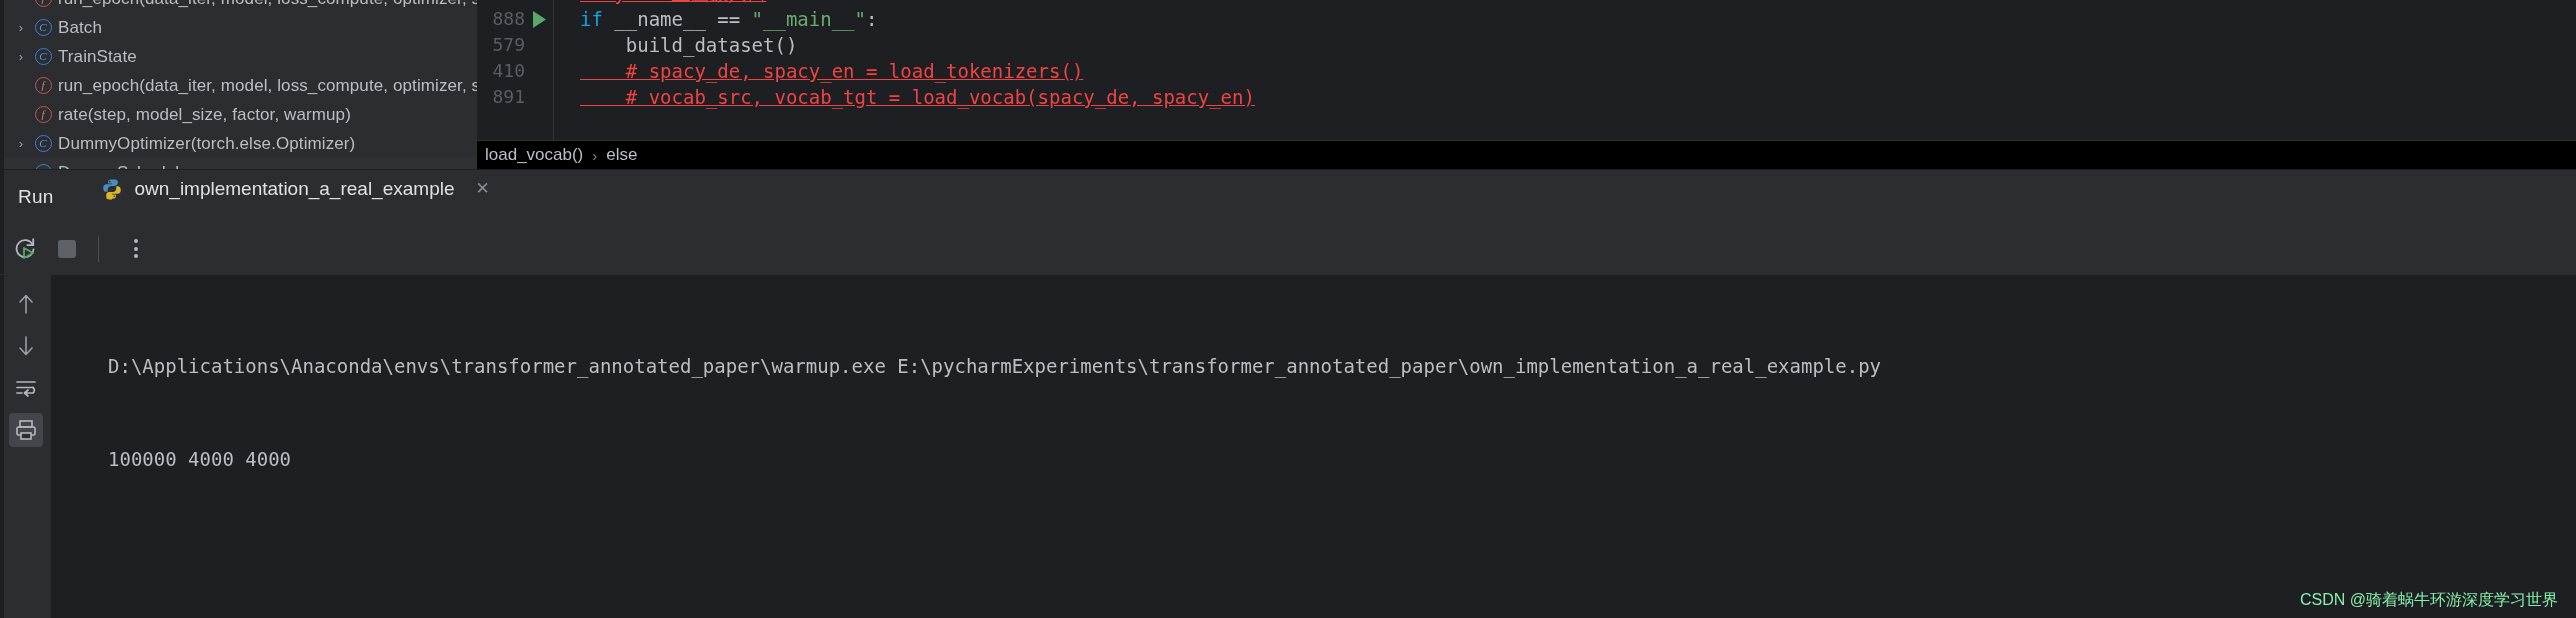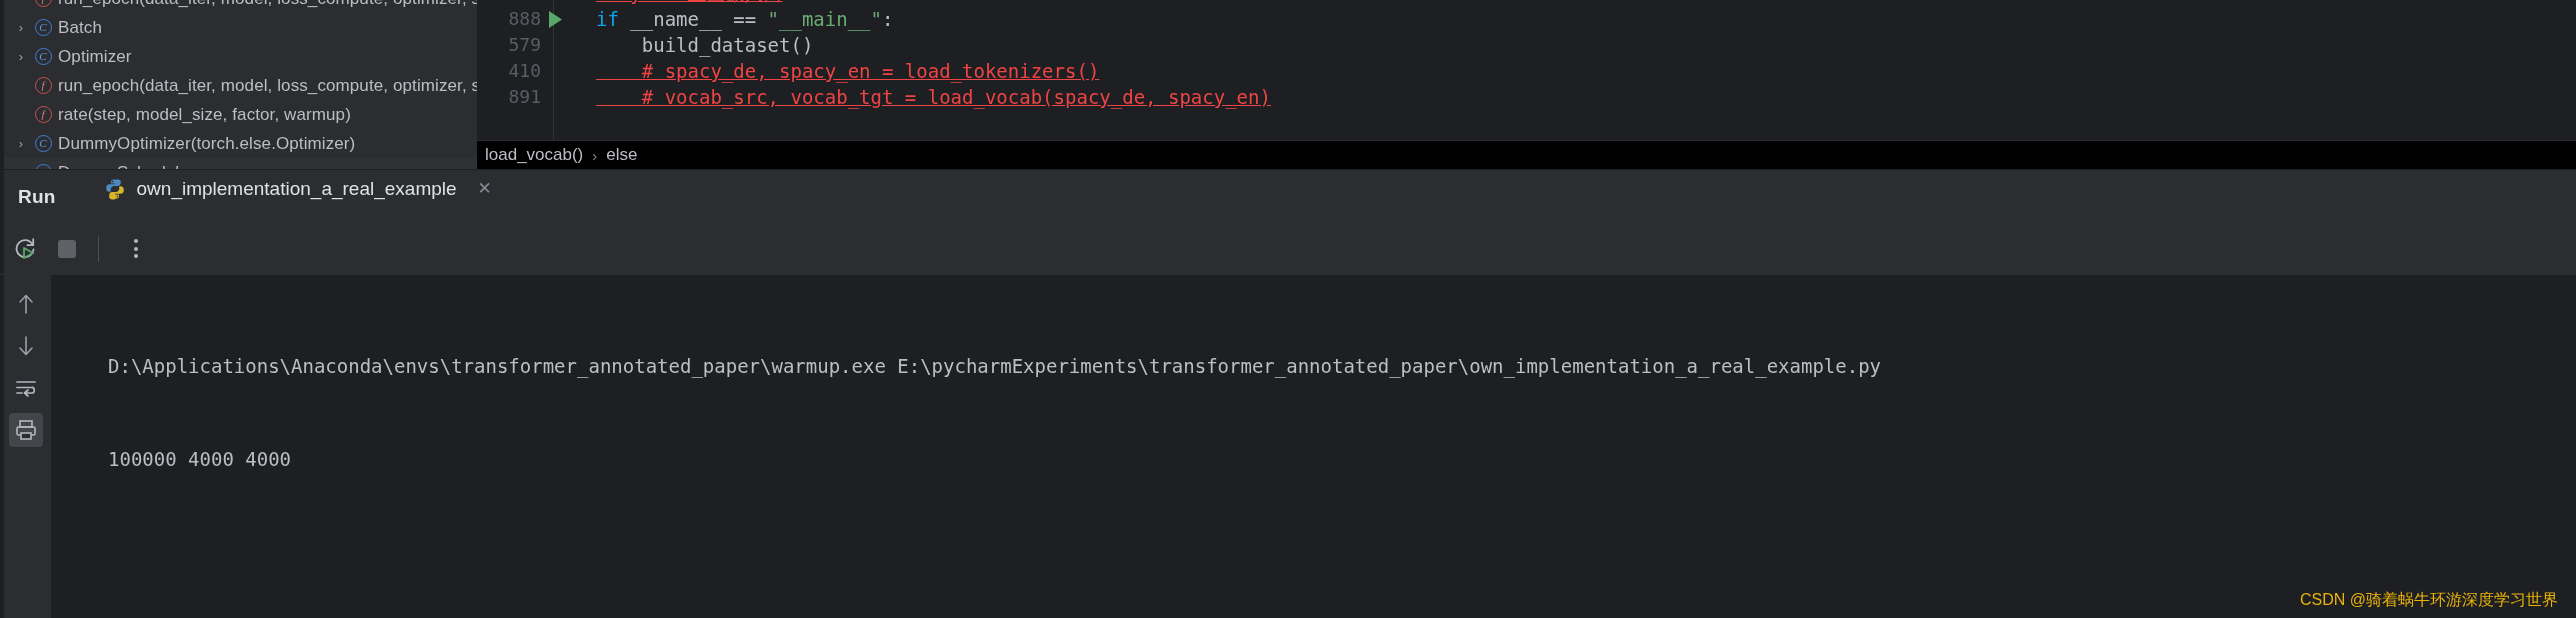--- a/index.html
+++ b/index.html
@@ -139,21 +139,20 @@
     align-items: center;
     white-space: pre;
   }
   .ln {
     width: 48px;
     flex: 0 0 48px;
     text-align: right;
     color: #5a5d63;
     font-size: 18px;
     padding-right: 0;
-    padding-left: 16px;
   }
   .run-marker {
     width: 28px;
     flex: 0 0 28px;
     display: flex;
     align-items: center;
     justify-content: center;
   }
   .code-text {
     padding-left: 27px;
@@ -207,21 +206,21 @@
   .run-header-left-edge {
     position: absolute;
     left: 0; top: 0;
     width: 4px; height: 53px;
     background: #1e1f22;
   }
   .run-title {
     margin-left: 18px;
     font-size: 19px;
     color: #dfe1e5;
-    font-weight: bold;
+    font-weight: normal;
     letter-spacing: 0.2px;
   }
   .run-tab {
     position: relative;
     margin-left: 44px;
     height: 53px;
     display: flex;
     align-items: center;
     padding: 0 6px 16px 4px;
     cursor: default;
@@ -339,21 +338,21 @@
     overflow: hidden;
   }
   .console-line { height: 31px; }
   .console-blank { height: 31px; }
 
   .watermark {
     position: absolute;
     right: 18px;
     bottom: 10px;
     font-size: 16px;
-    color: #eab308;
+    color: #86efac;
     font-family: "Liberation Sans", sans-serif;
     white-space: nowrap;
   }
 </style>
 </head>
 <body>
 
 <div class="app">
 
   <div class="top-area">
@@ -376,21 +375,21 @@
             <span class="badge-circle badge-c">C</span>
           </span>
           <span class="label">Batch</span>
         </div>
 
         <div class="tree-row">
           <span class="chevron">›</span>
           <span class="node-icon">
             <span class="badge-circle badge-c">C</span>
           </span>
-          <span class="label">Optimizer</span>
+          <span class="label">TrainState</span>
         </div>
 
         <div class="tree-row">
           <span class="chevron blank"></span>
           <span class="node-icon">
             <span class="badge-circle badge-f">f</span>
           </span>
           <span class="label">run_epoch(data_iter, model, loss_compute, optimizer, sc</span>
         </div>
 

